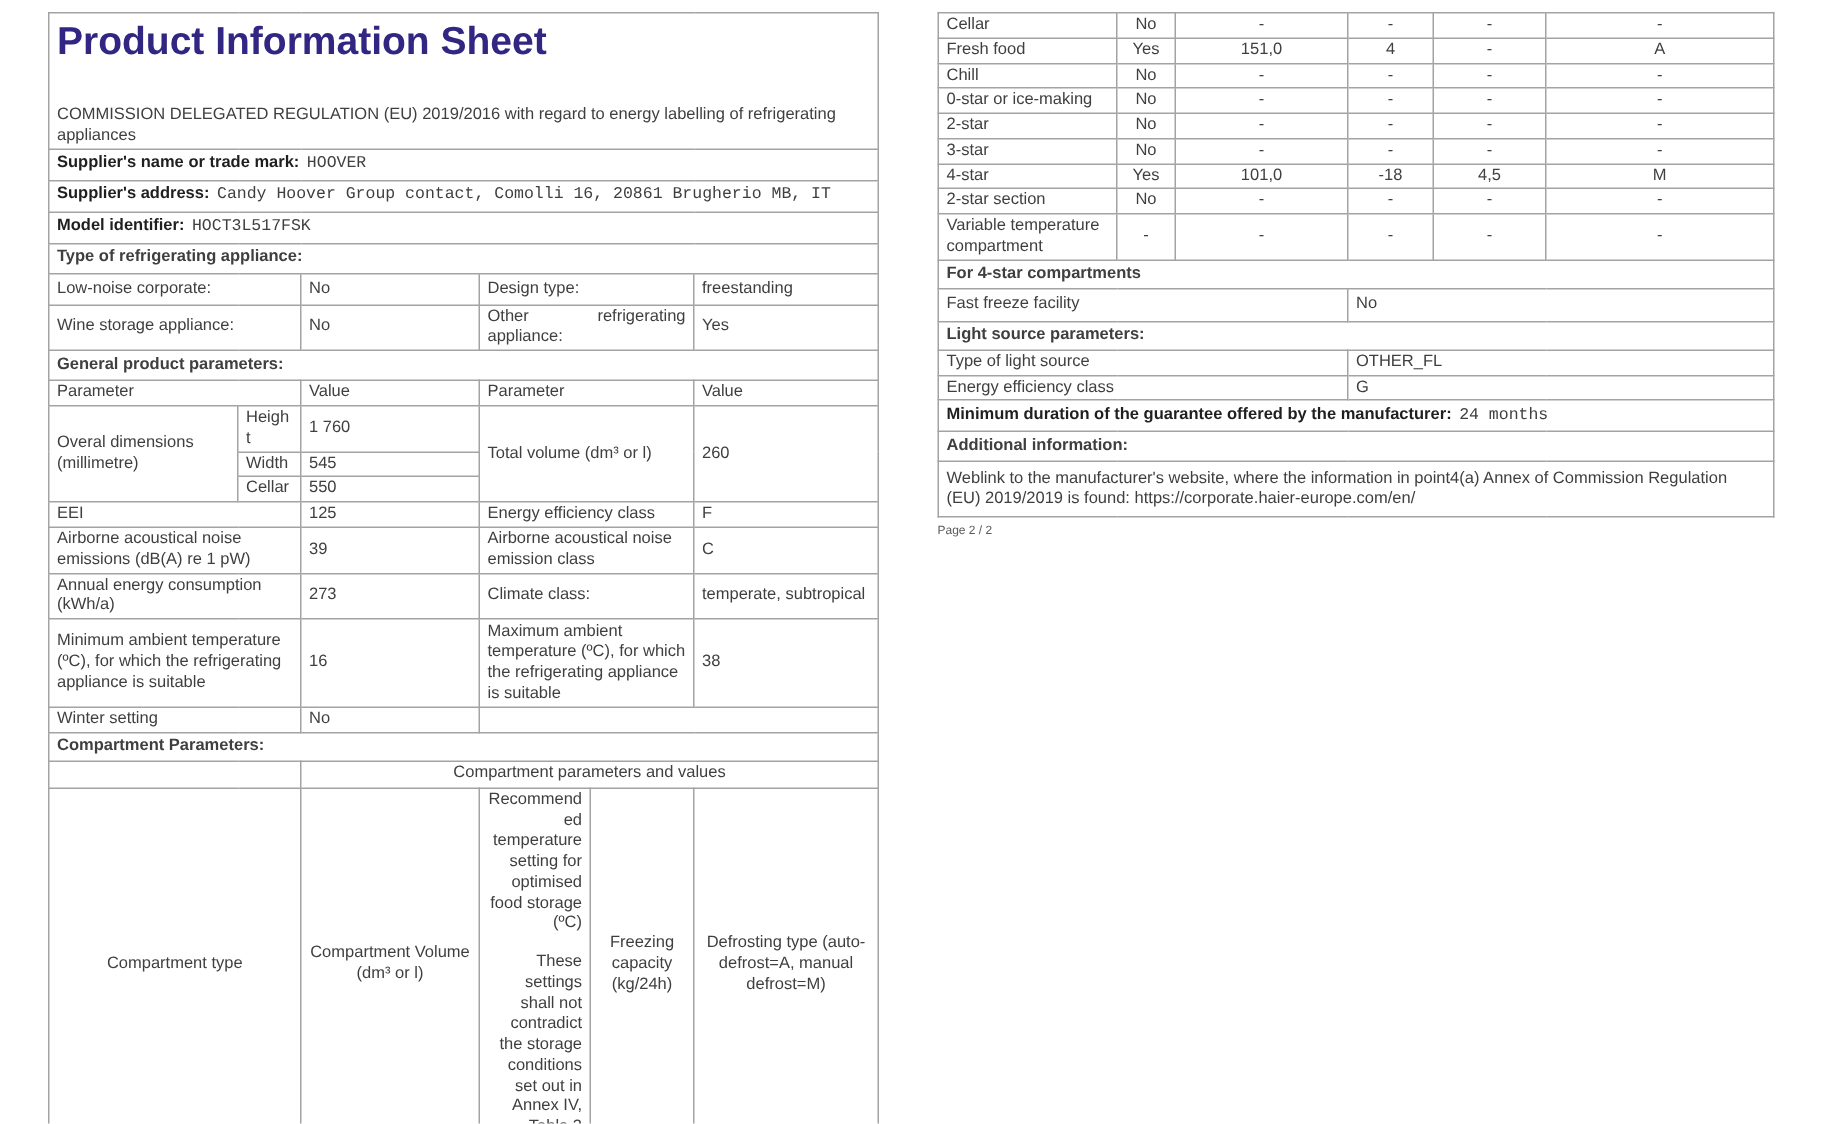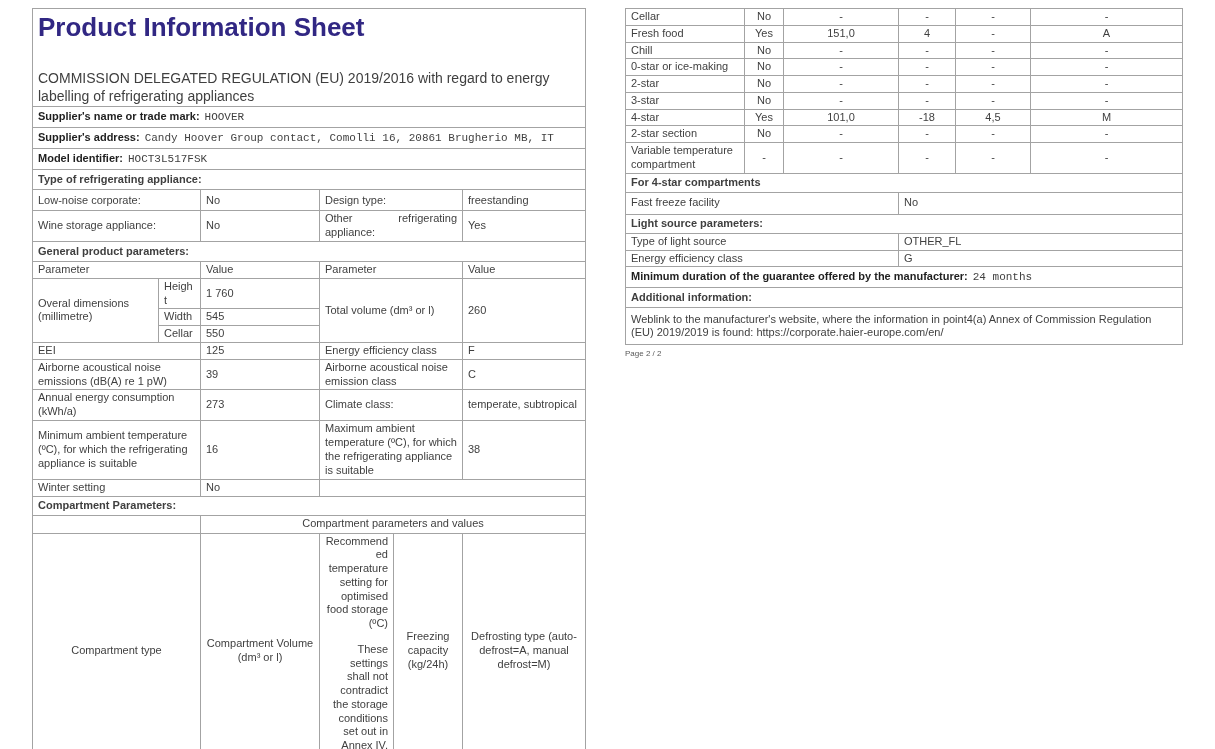--- a/index.html
+++ b/index.html
@@ -11,21 +11,21 @@
   table.doc{border-collapse:collapse;table-layout:fixed;width:100%;}
   table.doc td{border:1px solid var(--border,#a3a3a3);padding:1px 5px;
        font-size:11px;line-height:1.25;color:var(--text,#3f3f3f);
        vertical-align:middle;overflow:hidden;word-wrap:break-word;}
   .b{font-weight:bold;color:var(--heading,#1f1f1f);}
   .c{text-align:center;}
   .jt{text-align:justify;text-align-last:auto;}
   .sec{padding:3px 5px;}
   .titleCell{padding:4px 7px 6px;}
   .docTitle{font-size:26px;font-weight:bold;color:var(--title,#312783);margin:1px 0 25px;}
-  .docSub{font-size:14px;line-height:1.32;color:var(--text,#3f3f3f);}
+  .docSub{font-size:11px;line-height:1.32;color:var(--text,#3f3f3f);}
   .val{margin-left:5px;font-family:Liberation Mono, monospace;}
   .hdrTemp{font-size:10.5px;line-height:1.22;text-align:right;vertical-align:top;padding:2px 2px;}
   .hdrTemp .blk2{margin-top:12px;}
   .hdrSm{font-size:10.5px;line-height:1.25;text-align:center;}
   .pageNum{font-size:8px;color:var(--pagenum,#595959);text-align:left;margin-top:4px;padding-right:2px;}
   tr.h16{height:16px} tr.h17{height:17px} tr.h18{height:18px} tr.h19{height:19px}
   tr.h20{height:20px} tr.h21{height:21px} tr.h22{height:22px} tr.h28{height:28px}
   tr.h29{height:29px} tr.h30{height:30px} tr.h37{height:37px} tr.h59{height:59px}
   tr.h68{height:68px} tr.h215{height:215px}
 </style>

